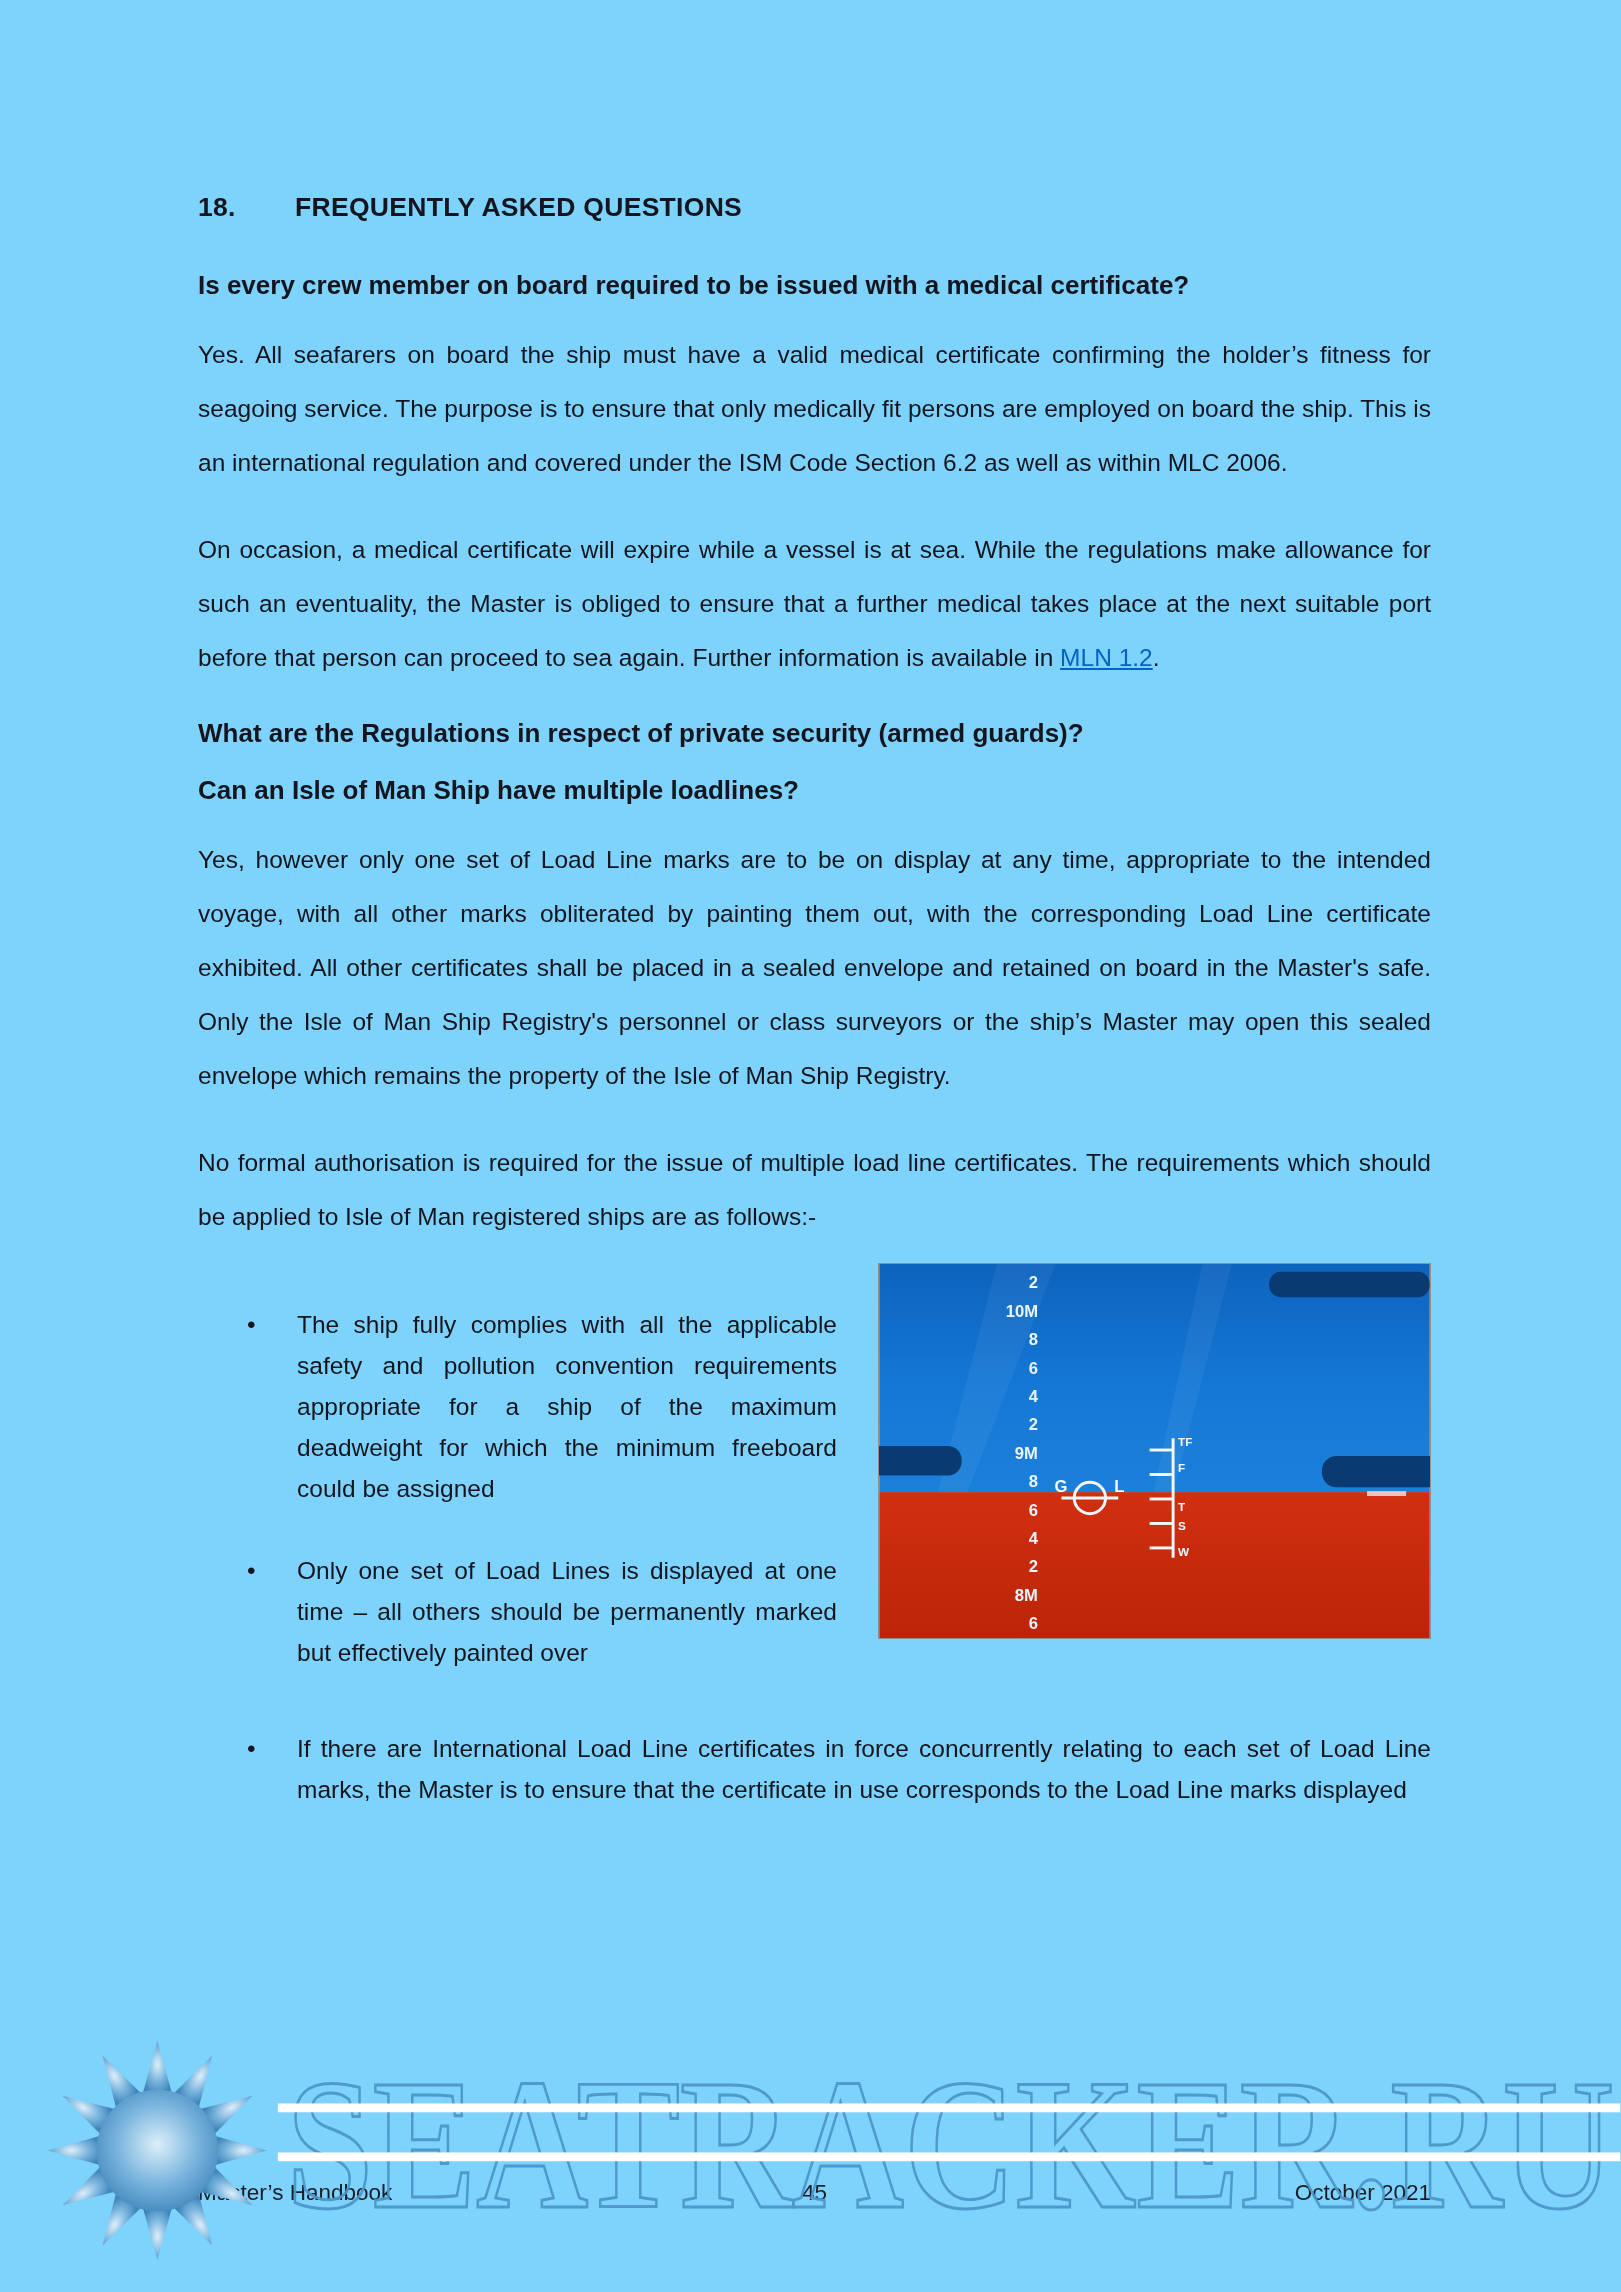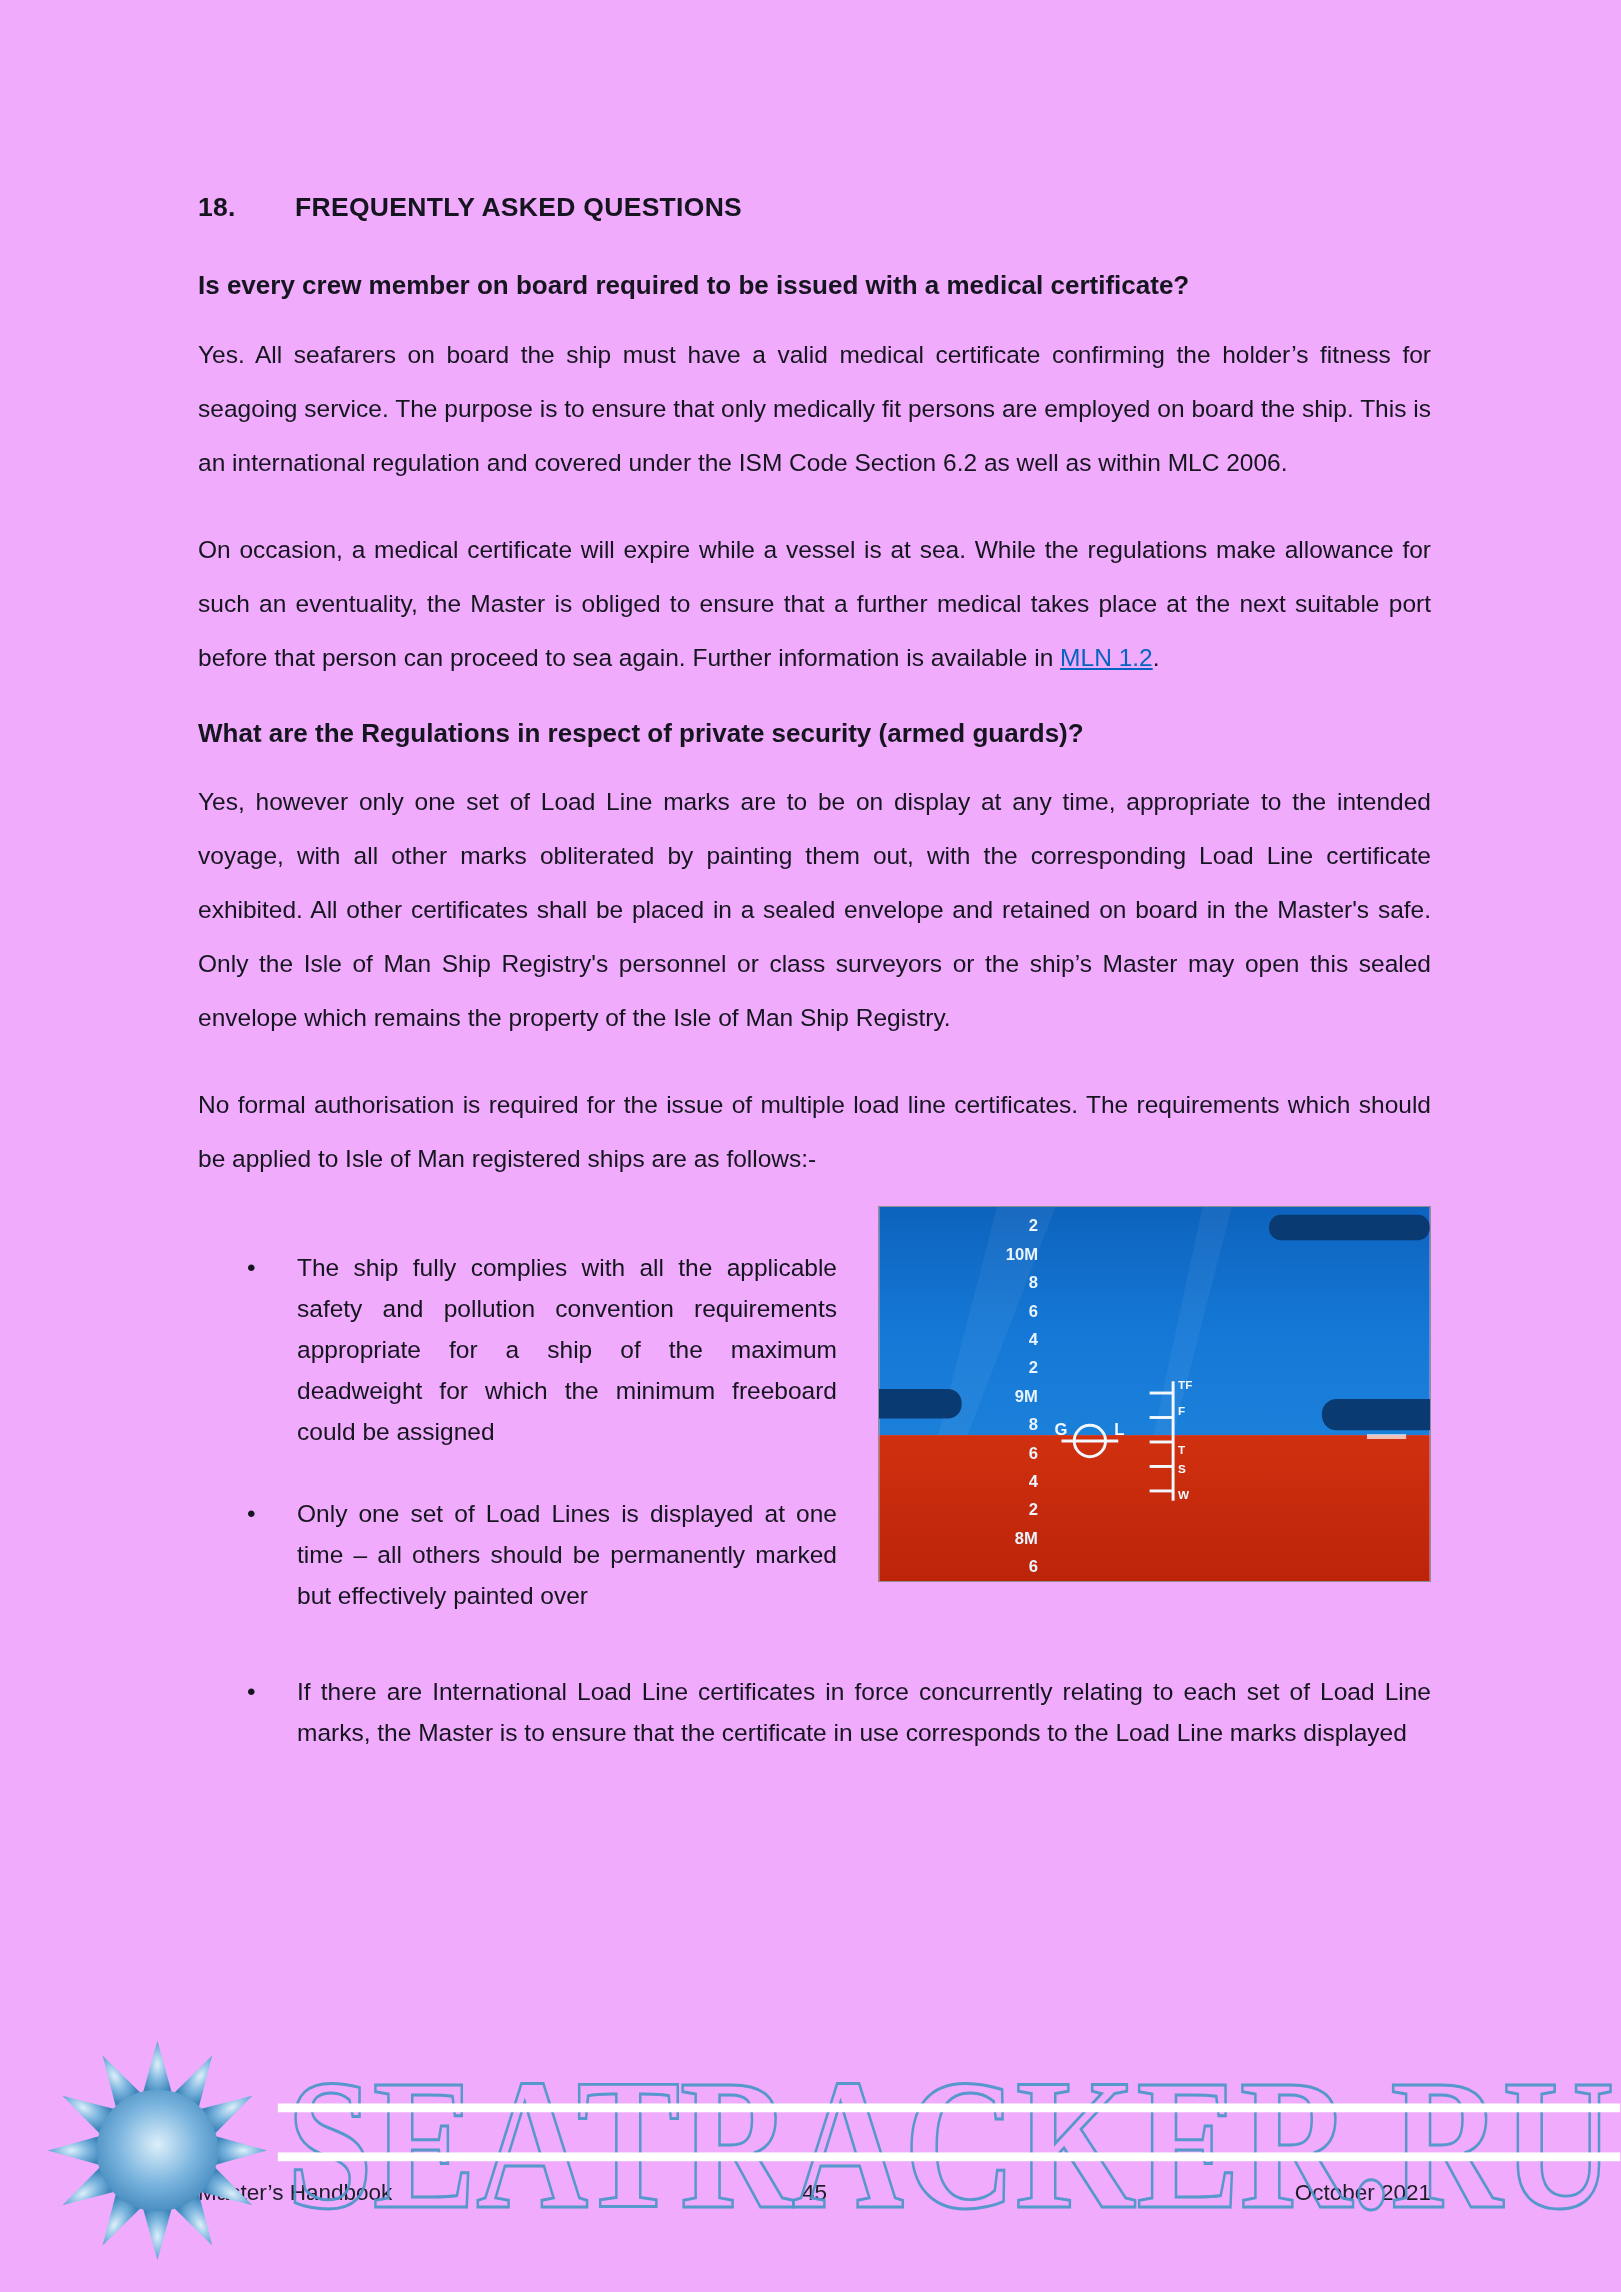--- a/index.html
+++ b/index.html
@@ -1,17 +1,17 @@
 <!DOCTYPE html>
 <html><head>
 <meta charset="utf-8">
 <style>
   html,body { margin:0; padding:0; background:#ffffff; }
   .page {
-    position:relative; width:1621px; height:2293px; background:#f0abfc;
+    position:relative; width:1621px; height:2293px; background:#7dd3fc;
     font-family:"Liberation Sans", sans-serif; color:#15151f; overflow:hidden;
   }
   .content { position:absolute; left:198px; top:192px; width:1233px; }
 
   .heading { display:flex; font-weight:bold; font-size:26.5px; letter-spacing:0.3px; margin:0 0 47px 0; }
   .heading .num { width:97px; flex:0 0 auto; }
 
   p { margin:0; }
   .q   { font-weight:bold; font-size:26px; margin:0 0 26.5px 0; }
   .body{ font-size:24.5px; line-height:54px; text-align:justify; margin:0 0 33px 0; }
@@ -55,20 +55,21 @@
 
     <p class="q">Is every crew member on board required to be issued with a medical certificate?</p>
 
     <p class="body">Yes.  All seafarers on board the ship must have a valid medical certificate confirming the holder’s fitness for seagoing service.  The purpose is to ensure that only medically fit persons are employed on board the ship.  This is an international regulation and covered under the ISM Code Section 6.2 as well as within MLC 2006.</p>
 
     <p class="body"><span>On occasion, a medical certificate will expire while a vessel is at sea. While the regulations make allowance for such an eventuality, the Master is obliged to ensure that a further medical takes place at the next suitable port before that person can proceed to sea again. Further information is available in </span><a class="link" href="#">MLN 1.2</a><span>.</span></p>
 
     <p class="q">What are the Regulations in respect of private security (armed guards)?</p>
 
 
+    <p class="q">Can an Isle of Man Ship have multiple loadlines?</p>
 
     <p class="body">Yes, however only one set of Load Line marks are to be on display at any time, appropriate to the intended voyage, with all other marks obliterated by painting them out, with the corresponding Load Line certificate exhibited. All other certificates shall be placed in a sealed envelope and retained on board in the Master's safe. Only the Isle of Man Ship Registry's personnel or class surveyors or the ship’s Master may open this sealed envelope which remains the property of the Isle of Man Ship Registry.</p>
 
     <p class="body tight">No formal authorisation is required for the issue of multiple load line certificates. The requirements which should be applied to Isle of Man registered ships are as follows:-</p>
 
     <div class="two-col">
       <div class="col-left">
         <div class="bullet">
           <span class="marker">•</span>
           <span class="btext">The ship fully complies with all the applicable safety and pollution convention requirements appropriate for a ship of the maximum deadweight for which the minimum freeboard could be assigned</span>

